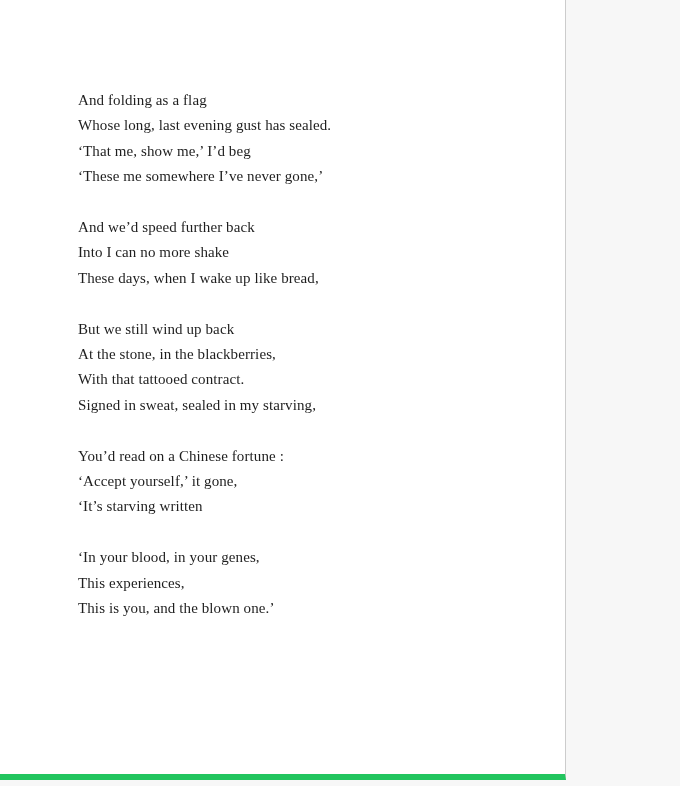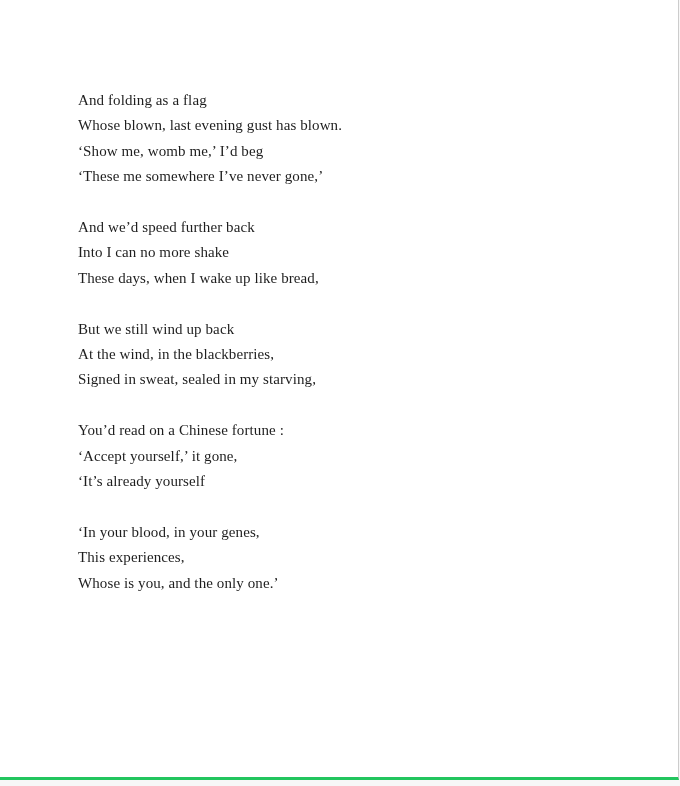--- a/index.html
+++ b/index.html
@@ -5,25 +5,25 @@
   html, body {
     margin: 0;
     padding: 0;
     width: 680px;
     height: 786px;
     background: #f7f7f7;
     overflow: hidden;
   }
   .page {
     box-sizing: border-box;
-    width: 679px;
+    width: 566px;
     height: 780px;
     background: #ffffff;
     border-right: 1px solid #cccccc;
-    border-bottom: 3px solid #22c55e;
+    border-bottom: 6px solid #22c55e;
   }
   .poem {
     padding: 88px 40px 0 78px;
     font-family: "Liberation Serif", "DejaVu Serif", serif;
     font-size: 15px;
     line-height: 25.4px;
     color: #1e1e1e;
     letter-spacing: 0.1px;
   }
   .stanza {
@@ -36,43 +36,44 @@
   }
 </style>
 </head>
 <body>
 
 <div class="page">
   <div class="poem">
 
     <div class="stanza">
       <p class="line">And folding as a flag</p>
-      <p class="line">Whose blown, last evening gust has blown.</p>
-      <p class="line">‘Show me, womb me,’ I’d beg</p>
+      <p class="line">Whose long, last evening gust has sealed.</p>
+      <p class="line">‘That me, show me,’ I’d beg</p>
       <p class="line">‘These me somewhere I’ve never gone,’</p>
     </div>
 
     <div class="stanza">
       <p class="line">And we’d speed further back</p>
       <p class="line">Into I can no more shake</p>
       <p class="line">These days, when I wake up like bread,</p>
     </div>
 
     <div class="stanza">
       <p class="line">But we still wind up back</p>
-      <p class="line">At the wind, in the blackberries,</p>
+      <p class="line">At the stone, in the blackberries,</p>
+      <p class="line">With that tattooed contract.</p>
       <p class="line">Signed in sweat, sealed in my starving,</p>
     </div>
 
     <div class="stanza">
       <p class="line">You’d read on a Chinese fortune :</p>
       <p class="line">‘Accept yourself,’ it gone,</p>
-      <p class="line">‘It’s already yourself</p>
+      <p class="line">‘It’s starving written</p>
     </div>
 
     <div class="stanza">
       <p class="line">‘In your blood, in your genes,</p>
       <p class="line">This experiences,</p>
-      <p class="line">Whose is you, and the only one.’</p>
+      <p class="line">This is you, and the blown one.’</p>
     </div>
 
   </div>
 </div>
 
 </body></html>

